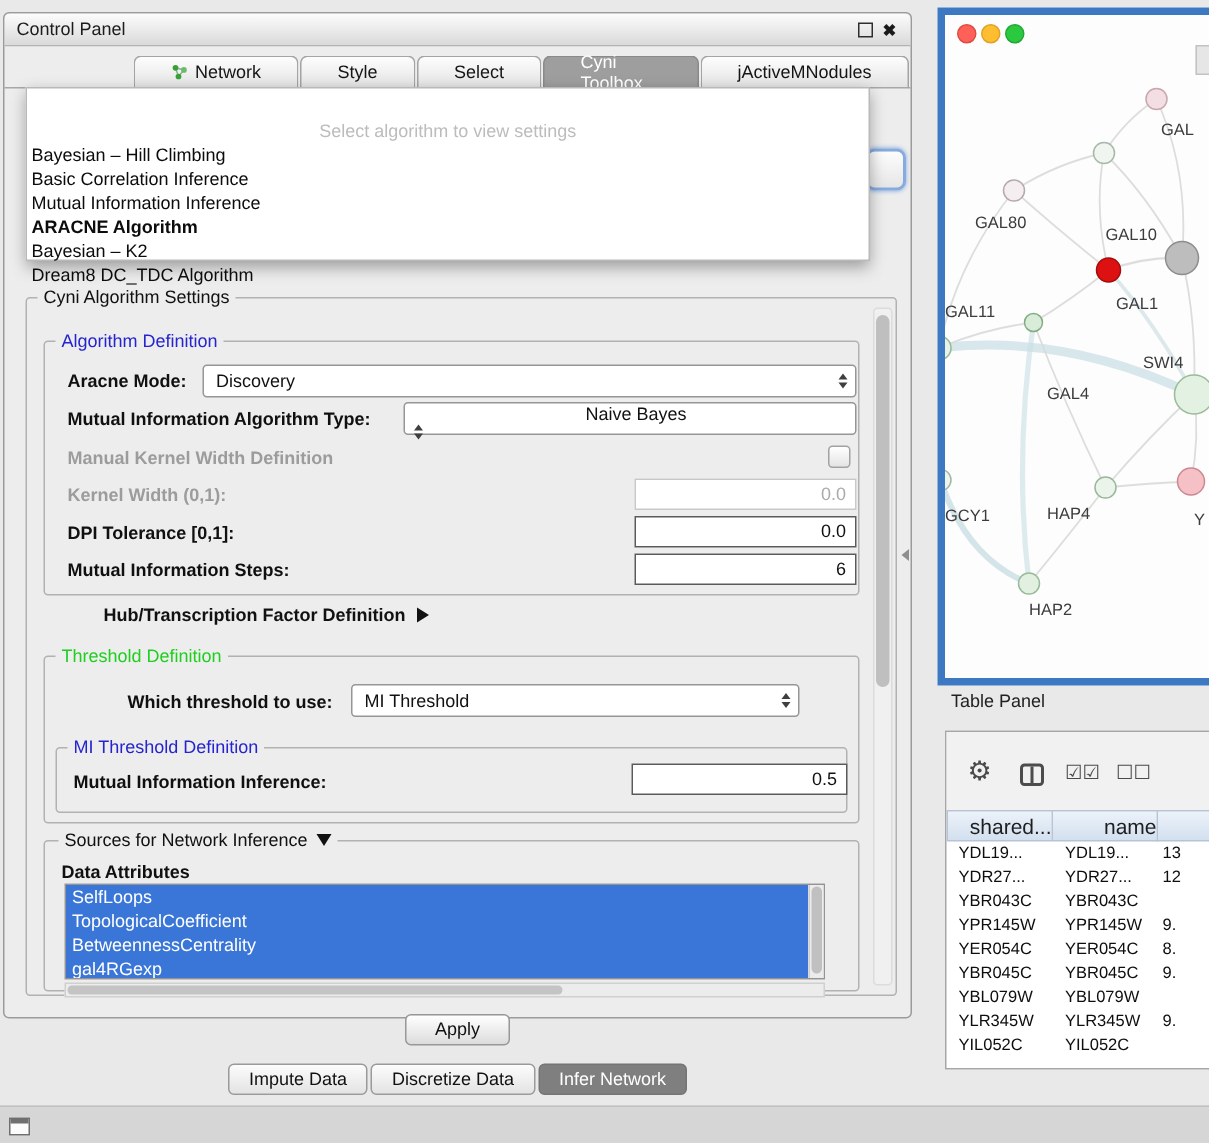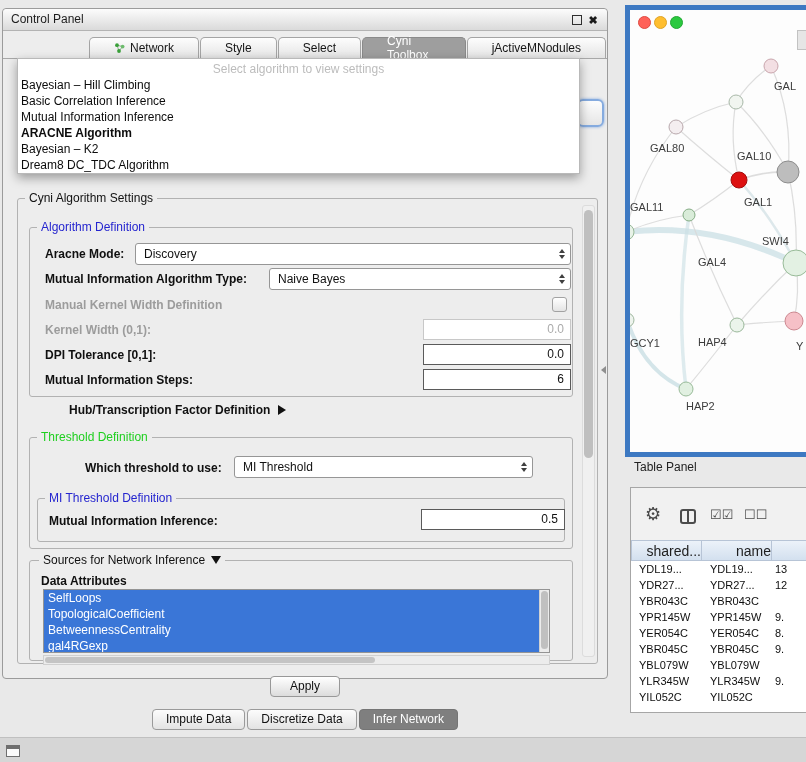--- a/index.html
+++ b/index.html
@@ -13,21 +13,21 @@
 .btn-close{position:absolute;right:7px;top:3px;width:14px;height:16px;font-weight:bold;color:#1a1a1a;line-height:16px;text-align:center;}
 .btn-close::before{content:"\2716";font-size:11px;}
 
 .tabbar{position:absolute;left:0;top:28px;right:0;height:22px;border-bottom:1px solid #a8a8a8;display:flex;align-items:flex-end;padding-left:86px;}
 .tab{height:21px;padding:0 24px;border:1px solid #a4a4a4;border-bottom:none;border-radius:5px 5px 0 0;background:linear-gradient(#fdfdfd,#e4e4e4);display:flex;align-items:center;gap:4px;margin-right:1px;color:#151515;}
 .tab.active{background:#9e9e9e;color:#fff;border-color:#8a8a8a;}
 .tab-icon{display:none;width:12px;height:12px;}
 .tab-icon.show{display:inline-block;}
 
 
-.dropdown-popup{position:absolute;left:14px;top:49px;width:563px;height:116px;background:#fff;border:1px solid #b9b9b9;box-shadow:0 4px 10px rgba(0,0,0,.35);z-index:40;padding-top:2px;}
+.dropdown-popup{position:absolute;left:14px;top:49px;width:563px;height:116px;background:#fff;border:1px solid #b9b9b9;box-shadow:0 4px 10px rgba(0,0,0,.35);z-index:40;padding-top:20px;}
 .dd-placeholder{height:16px;line-height:16px;text-align:center;color:#bcbcbc;}
 .dd-item{height:16px;line-height:16px;padding-left:3px;color:#0c0c0c;}
 .dd-item.selected{font-weight:bold;}
 .combo-sliver{position:absolute;left:574px;top:90px;width:27px;height:28px;border:2px solid #85abdf;border-radius:6px;background:linear-gradient(#fdfdfd,#e6e6e6);box-shadow:0 0 3px rgba(100,150,220,.8);z-index:5;}
 
 
 .gbox{position:absolute;border:1px solid #b2b2b2;border-radius:3px;}
 .gtitle{position:absolute;z-index:2;background:#ededed;padding:0 4px;line-height:14px;height:14px;white-space:nowrap;}
 .blue{color:#2525cf;}
 .green{color:#1ecf1e;}
@@ -52,21 +52,21 @@
 .lbl-manual{left:42px;top:288px;}
 .lbl-kernel{left:42px;top:313px;}
 .lbl-dpi{left:42px;top:338px;}
 .lbl-steps{left:42px;top:363px;}
 .lbl-which{left:82px;top:451px;}
 .lbl-mithr{left:46px;top:504px;}
 .lbl-dataattrs{left:38px;top:564px;font-weight:bold;}
 
 .combo{position:absolute;height:22px;background:#fff;border:1px solid #969696;border-radius:3px;display:flex;align-items:center;}
 .cmb-aracne{left:132px;top:234px;width:436px;}
-.cmb-mitype{left:266px;top:259px;width:302px;}
+.cmb-mitype{left:266px;top:259px;width:302px;flex-direction:column;}
 .cmb-which{left:231px;top:447px;width:299px;}
 .combo-value{flex:1;padding-left:8px;}
 .combo-stepper{width:17px;align-self:stretch;display:flex;flex-direction:column;align-items:center;justify-content:center;gap:2px;}
 .arr-up{width:0;height:0;border-left:3.5px solid transparent;border-right:3.5px solid transparent;border-bottom:4.5px solid #3f3f3f;}
 .arr-down{width:0;height:0;border-left:3.5px solid transparent;border-right:3.5px solid transparent;border-top:4.5px solid #3f3f3f;}
 
 .checkbox{position:absolute;width:15px;height:15px;border:1px solid #a2a2a2;border-radius:3px;background:linear-gradient(#ffffff,#e4e4e4);}
 .chk-manual{left:549px;top:288px;}
 
 .tfield{position:absolute;height:21px;background:#fff;border:1px solid #5a5a5a;text-align:right;line-height:19px;padding:0 6px;}

